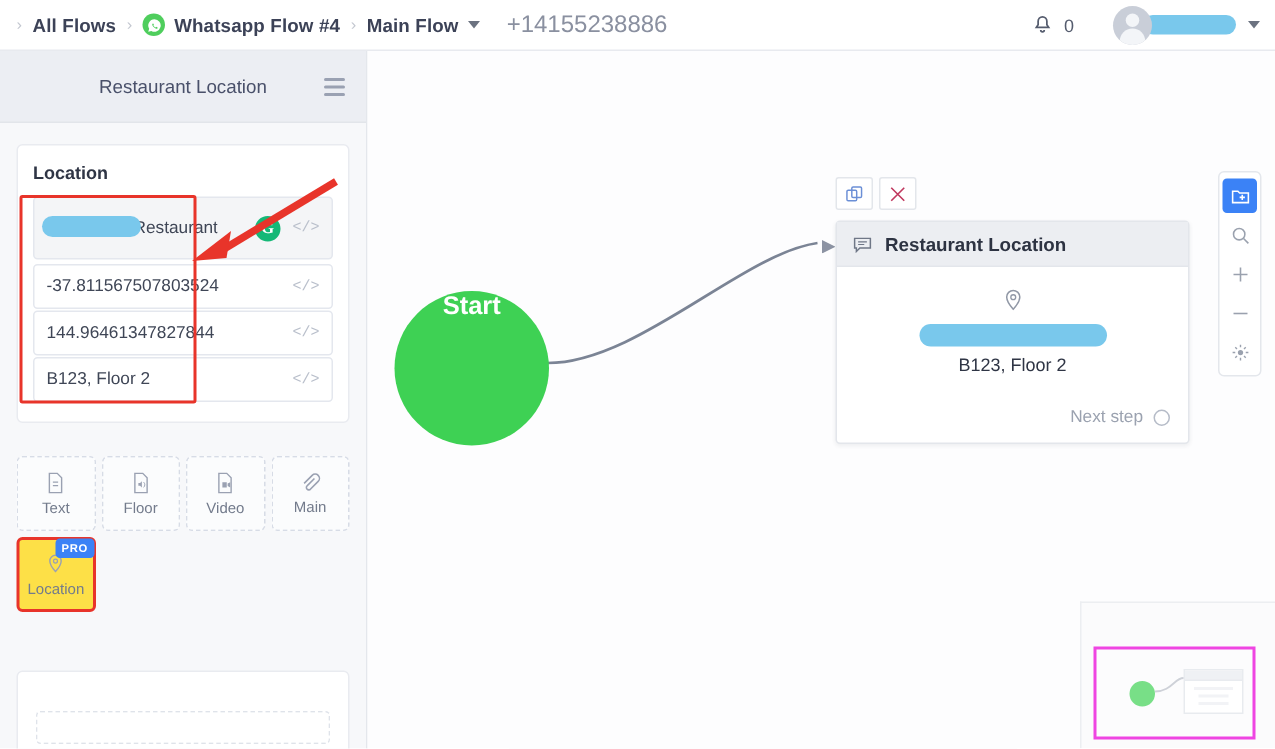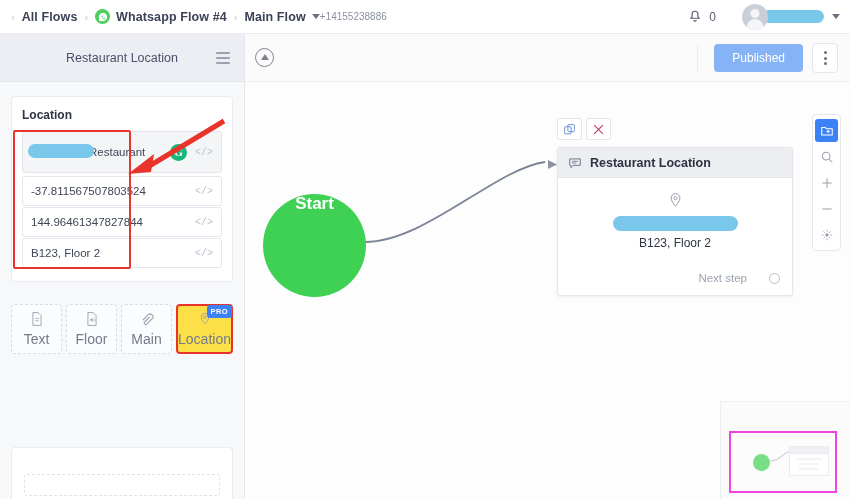--- a/index.html
+++ b/index.html
@@ -29,21 +29,21 @@
     align-items: center; justify-content: center;
     margin-right: 6px; flex: none;
   }
   .wa-ico svg { display:block; }
   .caret {
     width: 0; height: 0; margin-left: 6px;
     border-left: 4px solid transparent; border-right: 4px solid transparent;
     border-top: 5px solid #6b7280;
   }
   .phone {
-    font-size: 10px; color: #8a90a0; white-space: nowrap;
+    font-size: 16px; color: #8a90a0; margin-left: 18px; white-space: nowrap;
   }
   .topright {
     margin-left: auto; display: flex; align-items: center; padding-right: 10px;
   }
   .bell-wrap { display: flex; align-items: center; gap: 7px; margin-right: 26px; }
   .bell-count { font-size: 12px; color: #555c6e; }
   .avatar-wrap { display: flex; align-items: center; gap: 0px; }
   .avatar {
     width: 26px; height: 26px; border-radius: 50%;
     background: #c9ced8; overflow: hidden; position: relative; flex: none;
@@ -126,21 +126,21 @@
   .media-grid {
     margin: 22px 11px 0 11px; display: grid;
     grid-template-columns: repeat(4, 1fr); gap: 4px;
   }
   .media-cell {
     height: 50px; border: 1px dashed #d7dce6; border-radius: 4px;
     background: #fbfcfd; display: flex; flex-direction: column;
     align-items: center; justify-content: center; gap: 4px;
     position: relative; cursor: pointer;
   }
-  .media-cell .mlabel { font-size: 14px; color: #737b8c; }
+  .media-cell .mlabel { font-size: 10px; color: #737b8c; }
   .media-cell.sel { border: 2px solid #e8342a; border-style: solid; background:#fde047; }
   .pro-badge {
     position: absolute; top: -1px; right: -1px; background: #3b82f6;
     color: #fff; font-size: 7.5px; font-weight: bold; letter-spacing: .4px;
     padding: 2px 4px 2px 4px; border-radius: 3px;
   }
   .bottom-card {
     position: absolute; left: 11px; right: 11px; bottom: -12px;
     background: #fff; border: 1px solid #e9ebf0; border-radius: 4px;
     padding: 13px 12px 14px 12px;
@@ -211,21 +211,21 @@
   .msg-head .ttl { font-size: 12.5px; color: #2d3342; font-weight: bold; }
   .msg-body { padding: 14px 12px 8px 12px; text-align: center; position: relative; }
   .pin-ico { margin: 0 auto 5px auto; display: block; }
   .coords { font-size: 11px; color: #3b4250; letter-spacing: -.2px; }
   .redact-node {
     width: 125px; height: 15px; margin: 7px auto 0 auto; display: block;
   }
   .addr { font-size: 12px; color: #2f3545; margin-top: 5px; }
   .next-row {
     display: flex; align-items: center; justify-content: flex-end;
-    gap: 22px; padding: 14px 12px 11px 12px;
+    gap: 7px; padding: 14px 12px 11px 12px;
   }
   .next-row .nlabel { font-size: 11.5px; color: #9ba2b0; }
   .next-dot {
     width: 11px; height: 11px; border-radius: 50%;
     border: 1.4px solid #b6bcc8; cursor: pointer;
   }
   .node-tools {
     position: absolute; left: 312px; top: 84px; display: flex; gap: 4px;
   }
   .tool-btn {
@@ -372,20 +372,28 @@
       </div>
       <div class="media-cell">
         <svg width="14" height="16" viewBox="0 0 24 26">
           <path fill="none" stroke="#9aa1b2" stroke-width="1.6" d="M5 2h9l5 5v17H5z"></path>
           <path fill="#9aa1b2" d="M9 13h2l2-2v7l-2-2H9z"></path>
           <path fill="none" stroke="#9aa1b2" stroke-width="1.1" d="M15 12a4 4 0 010 6"></path>
         </svg>
         <span class="mlabel">Floor</span>
       </div>
       <div class="media-cell">
+        <svg width="14" height="16" viewBox="0 0 24 26">
+          <path fill="none" stroke="#9aa1b2" stroke-width="1.6" d="M5 2h9l5 5v17H5z"></path>
+          <path fill="#9aa1b2" d="M9 12h5v6H9z"></path>
+          <path fill="#9aa1b2" d="M15 13.5l3-1.5v6l-3-1.5z"></path>
+        </svg>
+        <span class="mlabel">Video</span>
+      </div>
+      <div class="media-cell">
         <svg width="15" height="15" viewBox="0 0 24 24">
           <path fill="none" stroke="#9aa1b2" stroke-width="1.7" d="M17 8l-7.6 7.6a2.5 2.5 0 103.5 3.5L21 11a4.5 4.5 0 10-6.4-6.4L6 13.2"></path>
         </svg>
         <span class="mlabel">Main</span>
       </div>
       <div class="media-cell sel">
         <span class="pro-badge">PRO</span>
         <svg width="14" height="16" viewBox="0 0 24 26">
           <path fill="none" stroke="#9aa1b2" stroke-width="1.6" d="M12 3a6.5 6.5 0 016.5 6.5c0 5-6.5 12-6.5 12S5.5 14.5 5.5 9.5A6.5 6.5 0 0112 3z"></path>
           <circle cx="12" cy="9.6" r="2.3" fill="none" stroke="#9aa1b2" stroke-width="1.4"></circle>
@@ -401,31 +409,20 @@
     <div class="red-box" style="left:13px; top:96px; width:118px; height:139px;"></div>
   </div>
 
   <svg class="red-arrow" style="left:120px; top:118px; width:110px; height:62px;" viewBox="0 0 110 62">
     <path d="M104 3 L26 50" stroke="#e8342a" stroke-width="5" fill="none"></path>
     <path d="M8 56 L34 36 L31 54 Z" fill="#e8342a"></path>
   </svg>
 
   <div class="canvas">
 
-    <div class="canvas-topbar">
-      <div class="up-circle"></div>
-      <div class="pub-wrap">
-        <button class="pub-btn">Published</button>
-        <div class="kebab">
-            <i></i>
-            <i></i>
-            <i></i>
-          </div>
-      </div>
-    </div>
 
     <svg class="edges" viewBox="0 0 605 465">
       <path d="M120 208 C 180 208, 250 135, 300 128" stroke="#7b8495" stroke-width="1.8" fill="none"></path>
     </svg>
 
     <div class="start-node">
       <span>Start</span>
     </div>
 
     <div class="in-port"></div>

